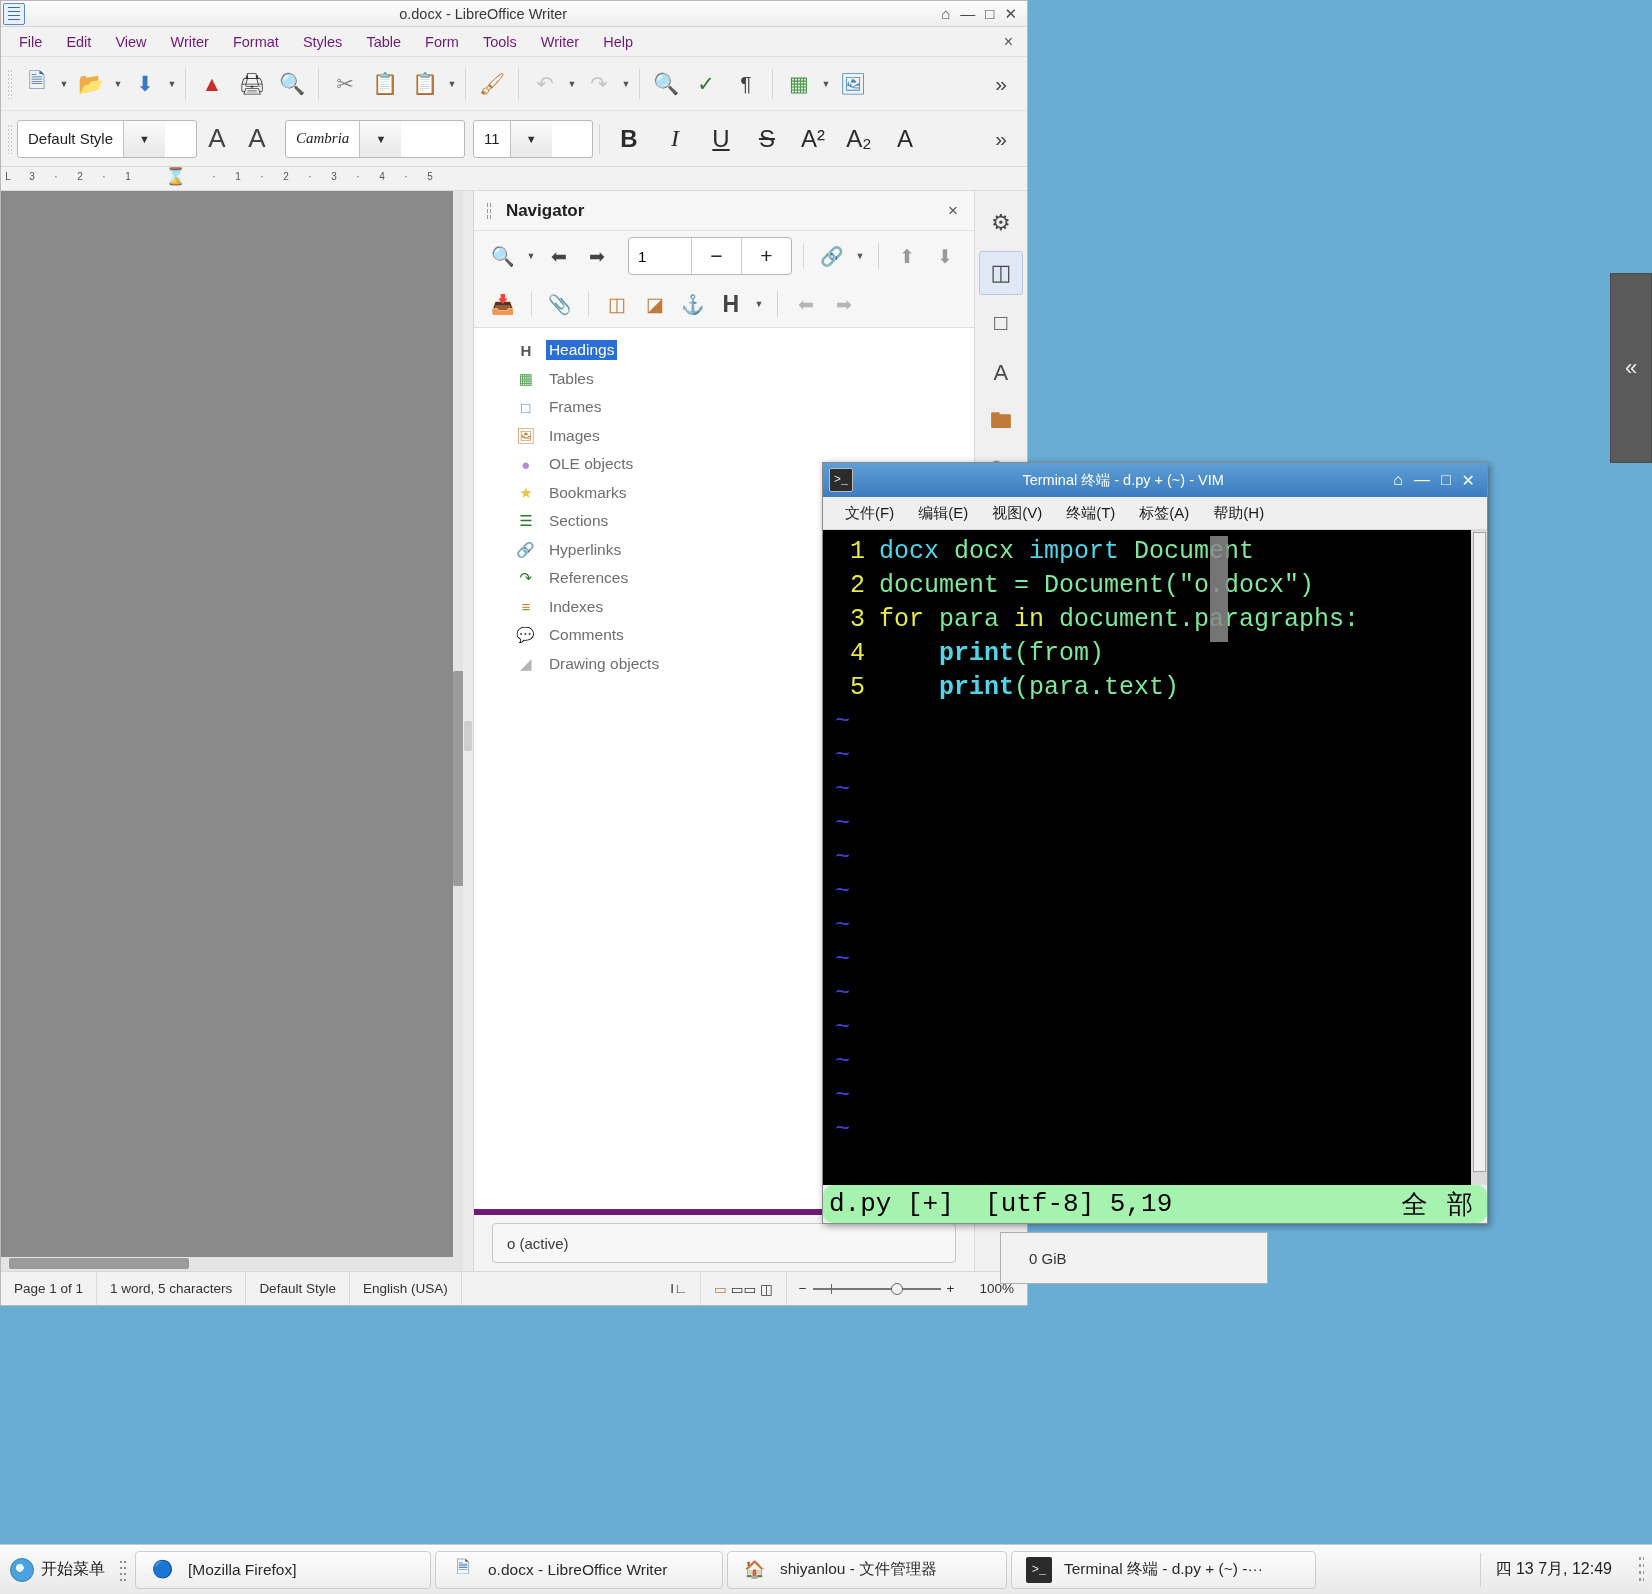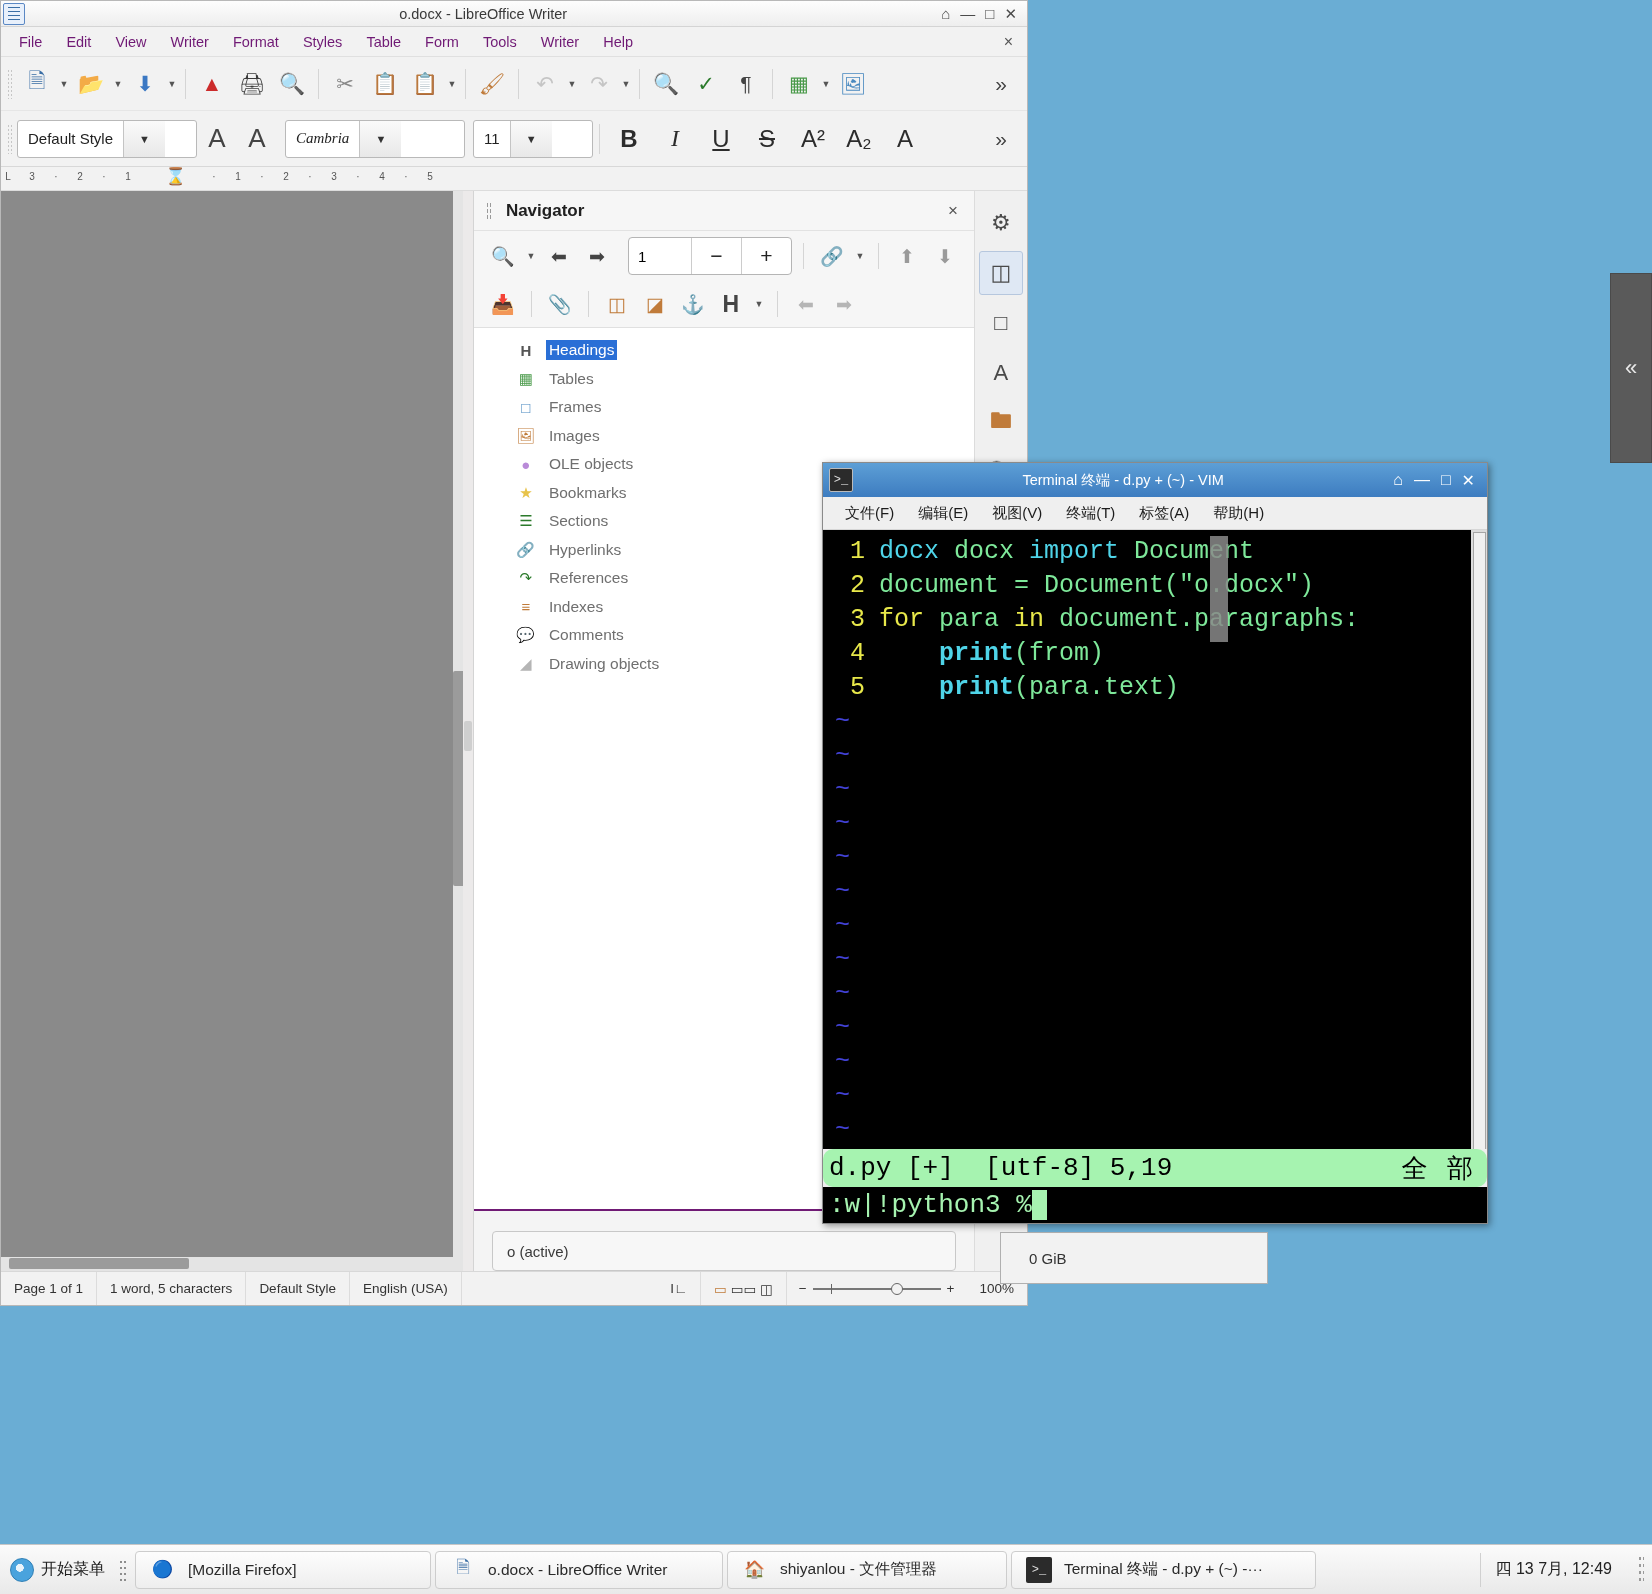--- a/index.html
+++ b/index.html
@@ -117,22 +117,22 @@
   .spin .b { width:50px; display:flex;align-items:center;justify-content:center;
      font-size:21px; color:#222; border-left:1px solid #ccc;}
   #nav-list { flex:1; background:#fff; border-top:1px solid #e0e0e0; padding:8px 0 0 42px;
      overflow:hidden;}
   .nitem { display:flex; align-items:center; height:28.5px; gap:10px; font-size:15.5px; color:#6f6f6f;}
   .nitem .ic { width:20px;height:20px;display:flex;align-items:center;justify-content:center;
      font-size:15px;}
   .nitem .lbl { padding:1px 3px; }
   .nitem.sel .lbl { background:#2a6fd6; color:#fff; }
   .nitem.sel { color:#fff; }
-  #nav-footer { height:62px; border-top:2px solid #701a75; background:#f4f4f4;
-     display:flex; align-items:flex-end; padding:0 18px;}
+  #nav-footer { height:62px; border-top:6px solid #701a75; background:#f4f4f4;
+     display:flex; align-items:center; padding:0 18px;}
   #nav-docbox { flex:1; height:40px; border:1px solid #c8c8c8; border-radius:4px;
      background:#f7f7f7; display:flex; align-items:center; padding-left:14px;
      font-size:15px; color:#3a3a3a;}
 
   
   #sb-rail { width:56px; background:#f0f0f0; border-left:1px solid #dcdcdc;
     display:flex; flex-direction:column; align-items:center; padding-top:10px; gap:6px;}
   .sb-ic { width:44px;height:44px;display:flex;align-items:center;justify-content:center;
     font-size:22px; color:#4a4a4a; border-radius:3px;}
   .sb-ic.active { background:#dfe8f4; border:1px solid #b6c7de;}
@@ -586,24 +586,20 @@
     </div>
     <div id="term-vscroll">
       <div id="term-vthumb"></div>
     </div>
   </div>
 
   <div id="vim-status">
     <span class="left">d.py [+]  [utf-8] 5,19</span>
     <span class="right">全 部</span>
   </div>
-  <div id="vim-cmdline">
-    <span class="cmd">:w|!python3 %</span>
-      <span class="blk"></span>
-  </div>
 </div>
 
 <div id="taskbar">
   <div id="startmenu">
     <span class="logo"></span>
     <span>开始菜单</span>
   </div>
   <div id="start-grip"></div>
 
   <div class="task w1">

